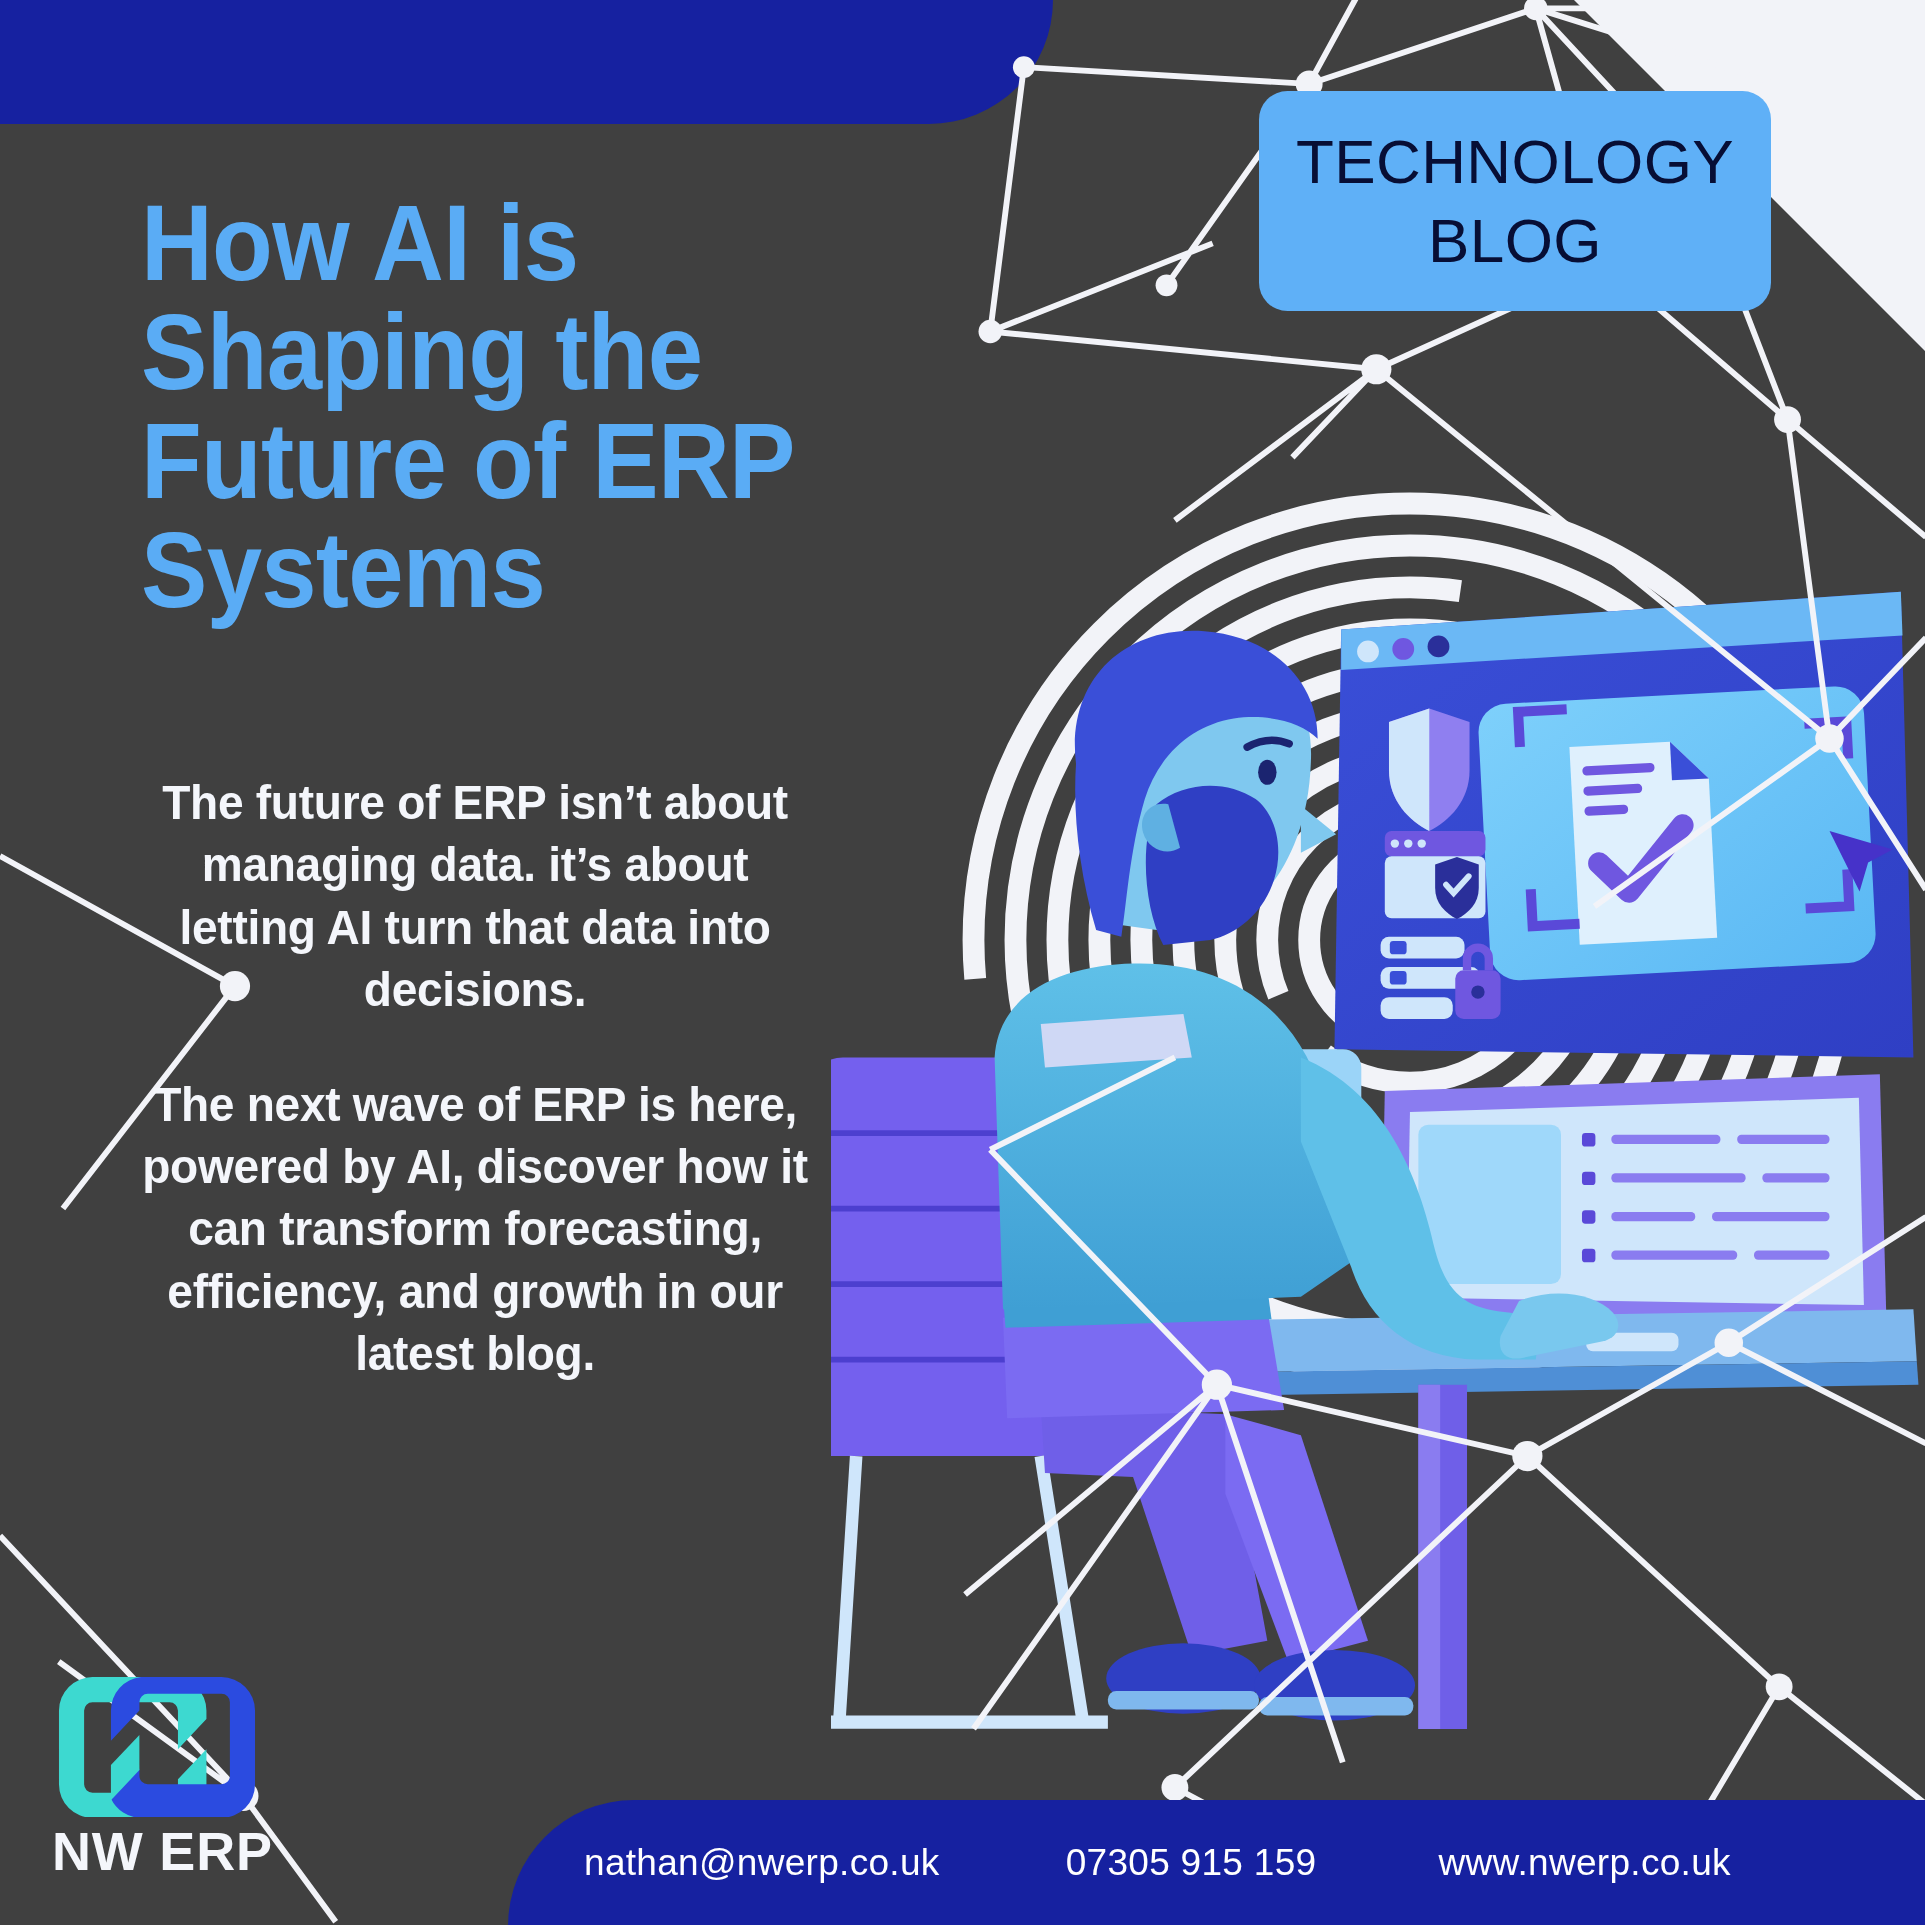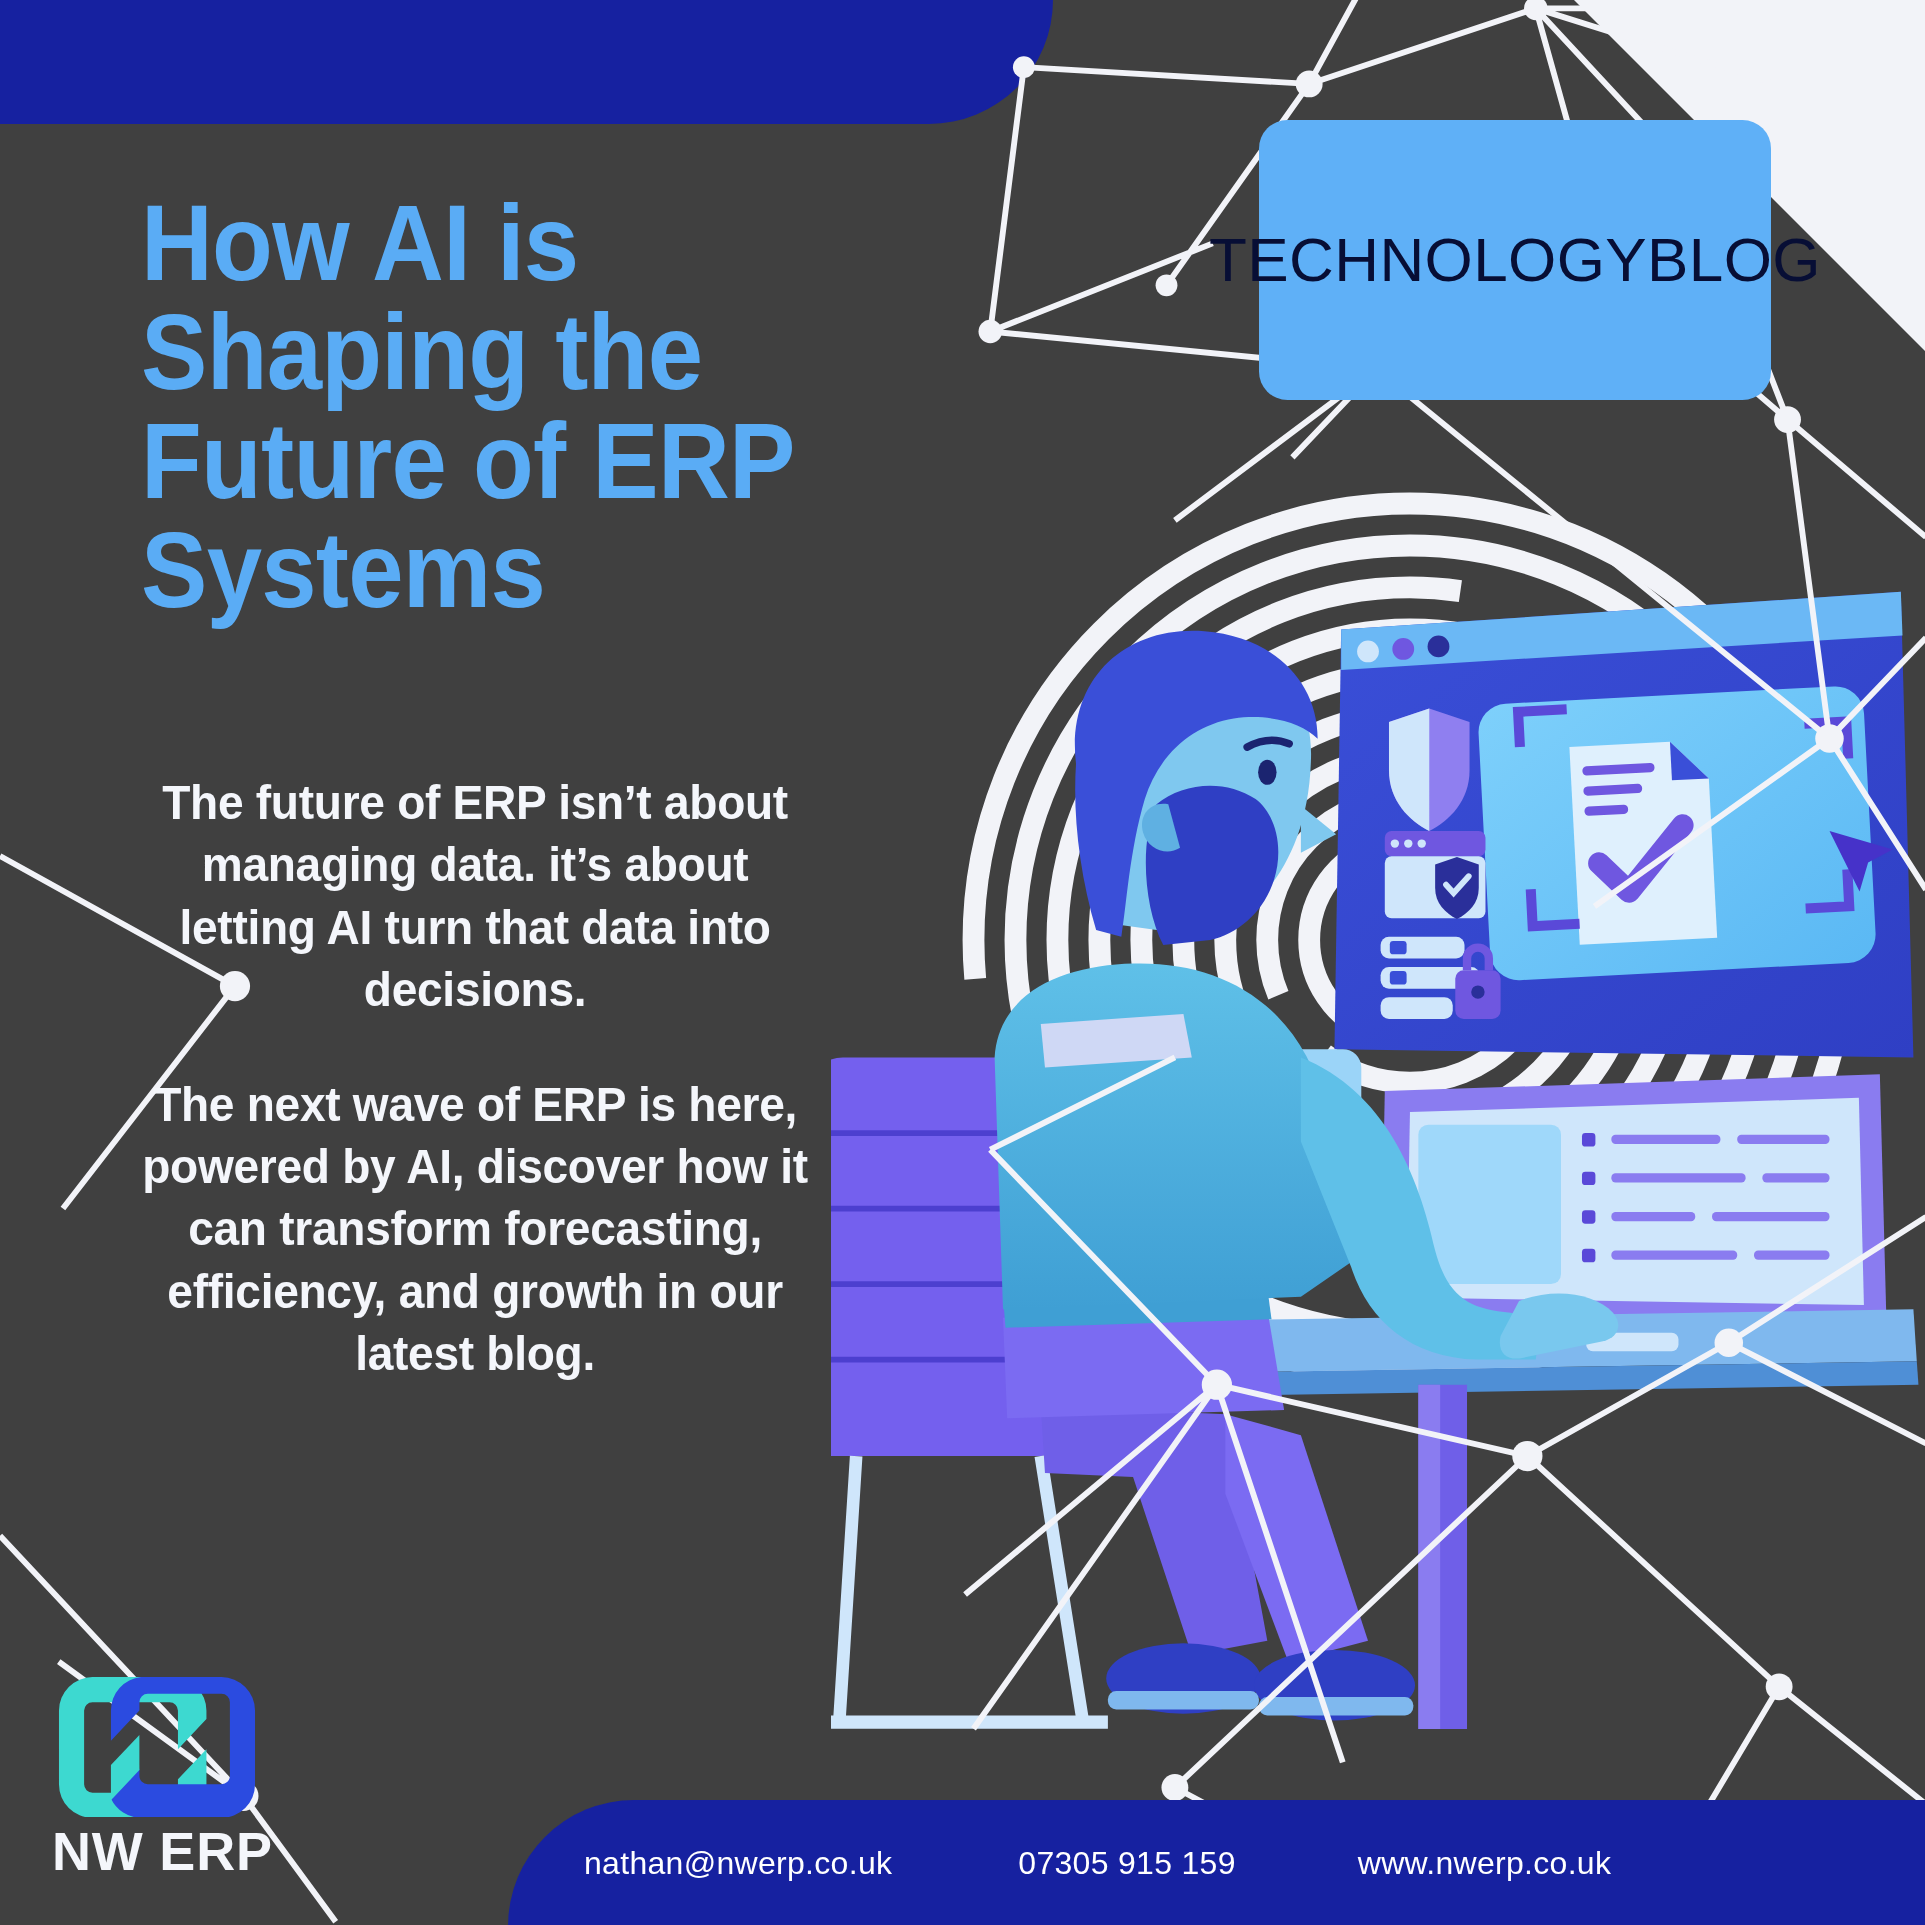--- a/index.html
+++ b/index.html
@@ -43,37 +43,37 @@
     margin:0 0 52px 0;
     color:#f4f6fb;font-weight:700;
     font-size:48px;line-height:1.30;
     letter-spacing:-0.3px;
     font-family:"Liberation Sans Narrow","Liberation Sans",sans-serif;
     transform:scaleX(.96);transform-origin:left top;
   }
 
   
   .badge{
-    position:absolute;left:1259px;top:120px;width:512px;height:280px;
+    position:absolute;left:1259px;top:91px;width:512px;height:220px;
     background:#5fb0f7;border-radius:28.5px;
-    display:flex;align-items:center;justify-content:center;
+    display:flex;flex-direction:column;align-items:center;justify-content:center;
     color:#070e35;font-size:62px;line-height:1.28;letter-spacing:0.4px;
     font-family:"Liberation Sans Narrow","Liberation Sans",sans-serif;
   }
   .badge span{display:block;}
   .badge .l2{text-align:right;}
 
   
   .footer{
     position:absolute;left:508px;bottom:0;right:0;height:126px;
     background:#1621a0;border-top-left-radius:126px;
     display:flex;align-items:center;
   }
   .footer .fi{
-    color:#ffffff;font-size:32px;font-weight:400;letter-spacing:0.3px;
+    color:#ffffff;font-size:37px;font-weight:400;letter-spacing:0.3px;
     font-family:"Liberation Sans Narrow","Liberation Sans",sans-serif;
     white-space:nowrap;
   }
   .fi.email{margin-left:76px;}
   .fi.phone{margin-left:126px;}
   .fi.web{margin-left:122px;}
 
   
   .logo{position:absolute;left:52px;bottom:44px;width:352px;}
   .logo .mark{width:210px;height:155px;display:block;}

